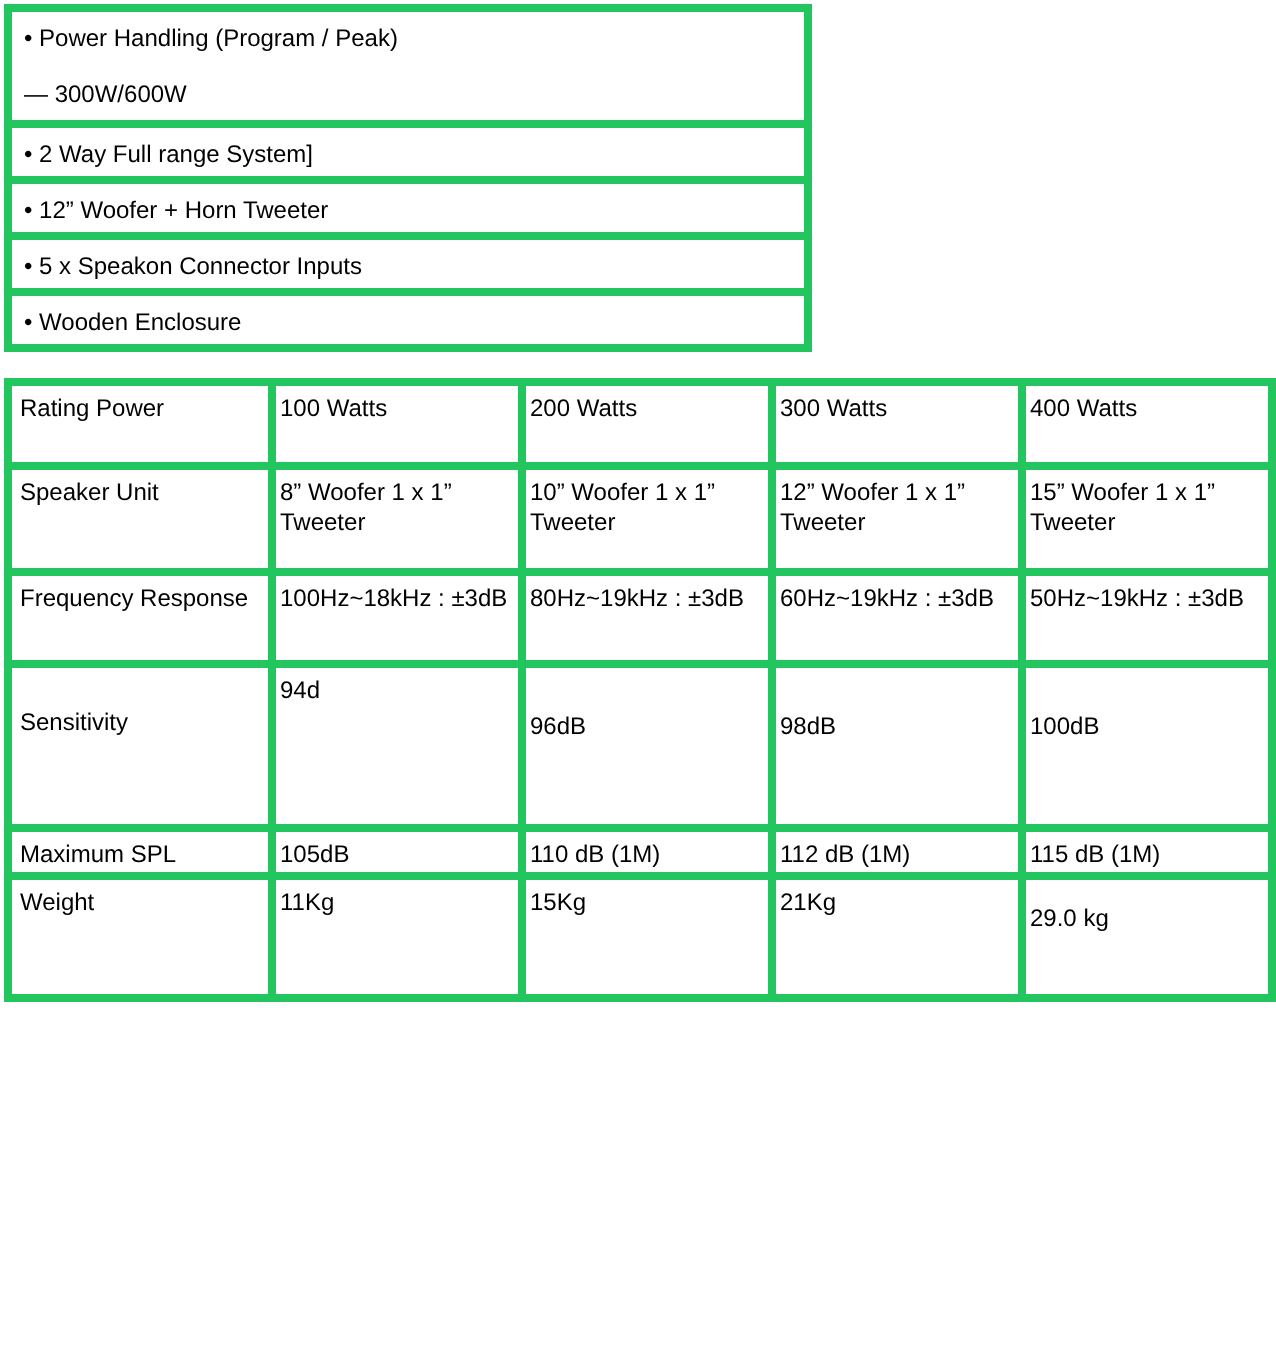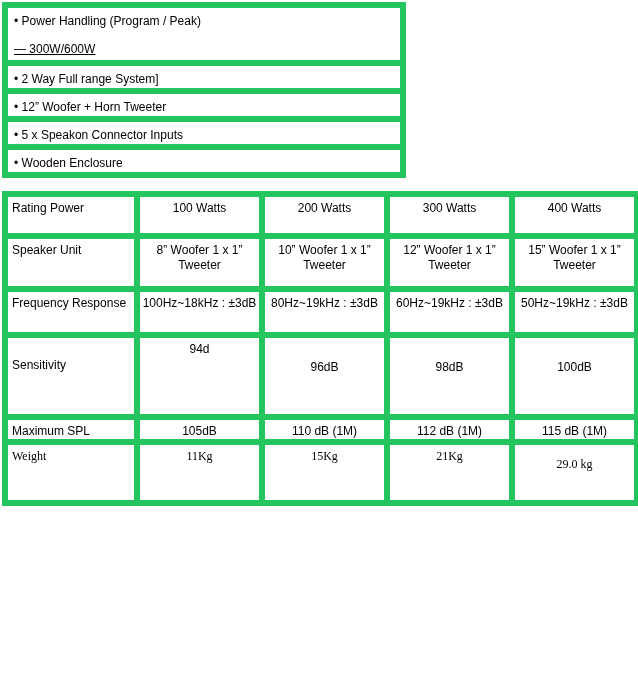--- a/index.html
+++ b/index.html
@@ -15,63 +15,62 @@
     box-sizing: border-box;
     padding: 2px;
     background: #fff;
     overflow: hidden;
   }
   table {
     border-collapse: collapse;
     table-layout: fixed;
   }
   td, th {
-    border: 6px solid #22c55e;
+    border: 4px solid #22c55e;
     font-weight: normal;
     line-height: 15px;
     overflow: hidden;
   }
 
   
   .features-table { width: 404px; margin: 0 0 13px 0; }
   .features-table td {
     vertical-align: top;
     text-align: left;
     padding: 6px 4px 0 6px;
   }
   .features-table tr.f-r0 { height: 58px; }
   .features-table tr.f-r  { height: 28px; }
-  .feature-subtext { margin-top: 13px; text-decoration: underline; }
+  .feature-subtext { margin-top: 13px; }
 
   
   .spec-table { width: 634px; }
   .spec-table th {
     font-weight: bold;
     vertical-align: top;
     text-align: center;
     padding: 4px 2px 0 2px;
   }
   .spec-table td {
     vertical-align: top;
-    text-align: center;
     padding: 4px 2px 0 2px;
   }
   .spec-table .lbl { text-align: left; padding-left: 4px; }
   .col-label { width: 132px; }
   .col-m { width: 125px; }
 
   tr.r-head { height: 43px; }
   tr.r-rating { height: 42px; }
   tr.r-speaker { height: 53px; padding-left: 16px; }
   tr.r-freq { height: 46px; }
   tr.r-sens { height: 82px; }
   tr.r-imp { height: 44px; }
   tr.r-spl { height: 24px; }
   tr.r-dim { height: 54px; }
-  tr.r-weight { height: 61px; font-family: Liberation Serif, serif; }
+  tr.r-weight { height: 61px; }
 
   .pt22 { padding-top: 22px !important; }
   .pt20 { padding-top: 20px !important; }
   .pt12 { padding-top: 12px !important; }
   .nowrap { white-space: nowrap; margin-top: 12px; }
 </style>
 </head>
 <body>
 
 <div class="page">

